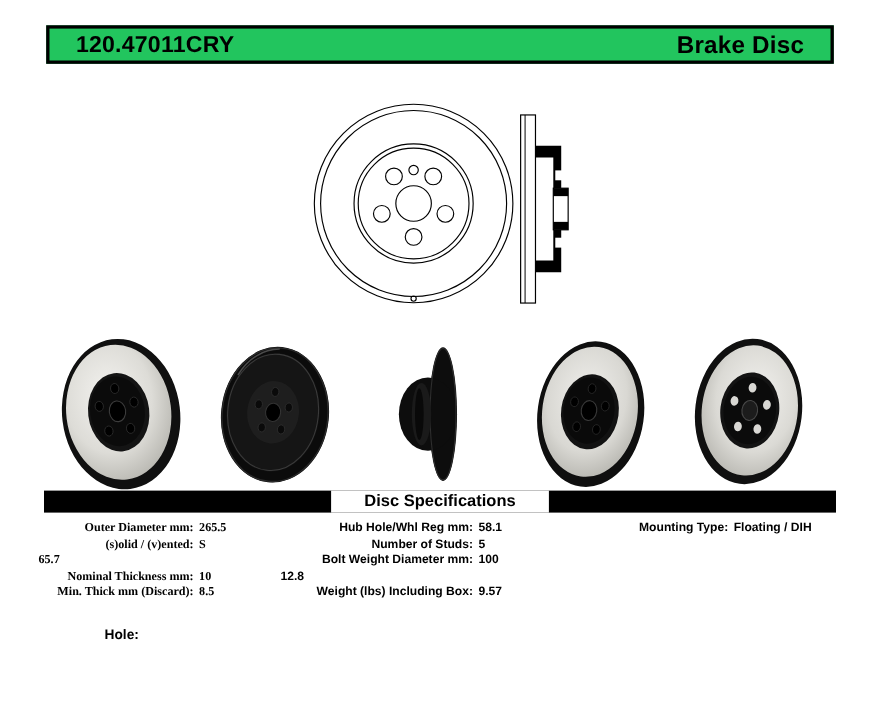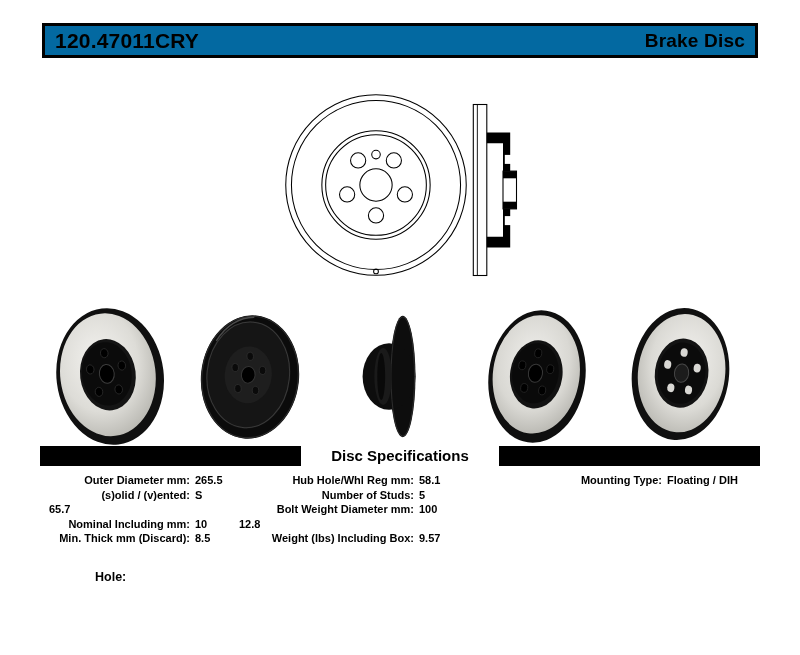--- a/index.html
+++ b/index.html
@@ -6,24 +6,24 @@
   html,body { background:#fff; }
   body {
     width:800px; height:655px; position:relative; overflow:hidden;
     font-family:"Liberation Sans", sans-serif; font-weight:700; color:#000;
   }
   .page { position:absolute; inset:0; background:#fff; }
 
   .header-bar {
     position:absolute; left:42px; top:23px; width:716px; height:35px;
     border:3px solid #000; display:flex; align-items:center;
-    justify-content:space-between; padding:0 10px; background:#0369a1;
+    justify-content:space-between; padding:0 24px; background:#22c55e;
   }
   .header-left  { font-size:21px; letter-spacing:.2px; }
-  .header-right { font-size:19px; letter-spacing:.2px; }
+  .header-right { font-size:22px; letter-spacing:.2px; }
 
   .drawing-front { position:absolute; left:281px; top:90px;  width:190px; height:190px; }
   .drawing-side  { position:absolute; left:464px; top:100px; width:60px;  height:180px; }
 
   .photo { position:absolute; }
   .photo svg { width:100%; height:100%; display:block; }
   .photo-1 { left:54px;  top:304px; width:112px; height:144px; }
   .photo-2 { left:199px; top:309px; width:102px; height:136px; }
   .photo-3 { left:344px; top:306px; width:94px;  height:141px; }
   .photo-4 { left:486px; top:305px; width:102px; height:143px; }
@@ -35,23 +35,23 @@
   }
   .spec-bar-title {
     background:#fff; height:20px; line-height:19px; padding:0 30px;
     font-size:15px; white-space:nowrap;
   }
 
   .spec-col { position:absolute; font-size:11px; line-height:14.6px; }
   .spec-row { display:flex; }
   .spec-label { text-align:right; white-space:pre; }
   .spec-value { padding-left:5px; white-space:pre; }
-  .col-left  { left:44px;  top:473px; }
+  .col-left  { left:30px;  top:473px;font-family:Liberation Serif, serif; }
   .col-left  .spec-label { width:146px; }
-  .col-mid   { left:234px; top:473px; }
+  .col-mid   { left:250px; top:473px; }
   .col-mid   .spec-label { width:180px; }
   .col-right { left:572px; top:473px; }
   .col-right .spec-label { width:90px; }
 
   .note { position:absolute; left:95px; top:570px; font-size:12.5px; }
 </style>
 </head>
 <body>
 
 <div class="page">
@@ -208,21 +208,21 @@
       <div class="spec-value">265.5</div>
     </div>
     <div class="spec-row">
       <div class="spec-label">(s)olid / (v)ented:</div>
       <div class="spec-value">S</div>
     </div>
     <div class="spec-row">
       <div class="spec-value">65.7</div>
     </div>
     <div class="spec-row">
-      <div class="spec-label">Nominal Including mm:</div>
+      <div class="spec-label">Nominal Thickness mm:</div>
       <div class="spec-value">10</div>
     </div>
     <div class="spec-row">
       <div class="spec-label">Min. Thick mm (Discard):</div>
       <div class="spec-value">8.5</div>
     </div>
   </div>
 
   <div class="spec-col col-mid">
     <div class="spec-row">

